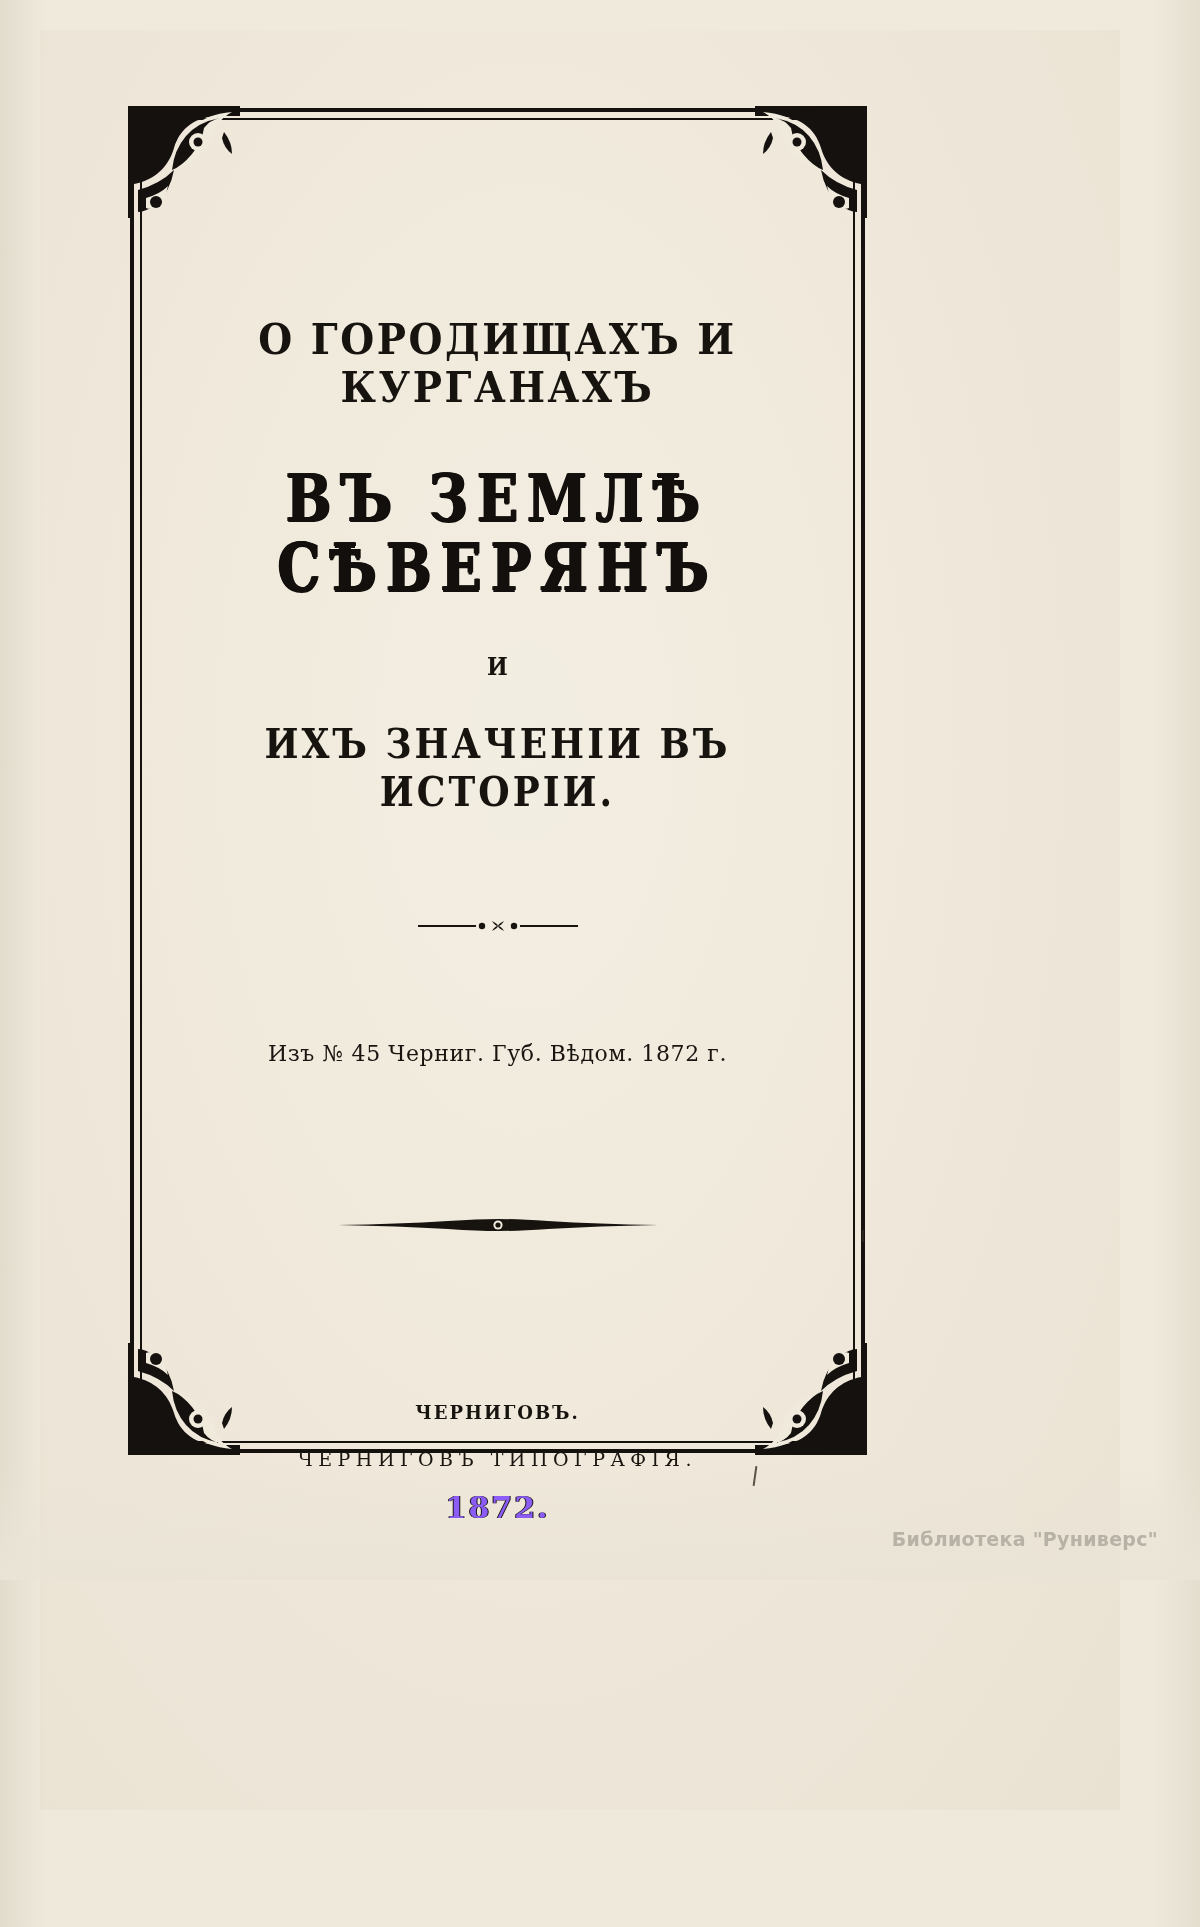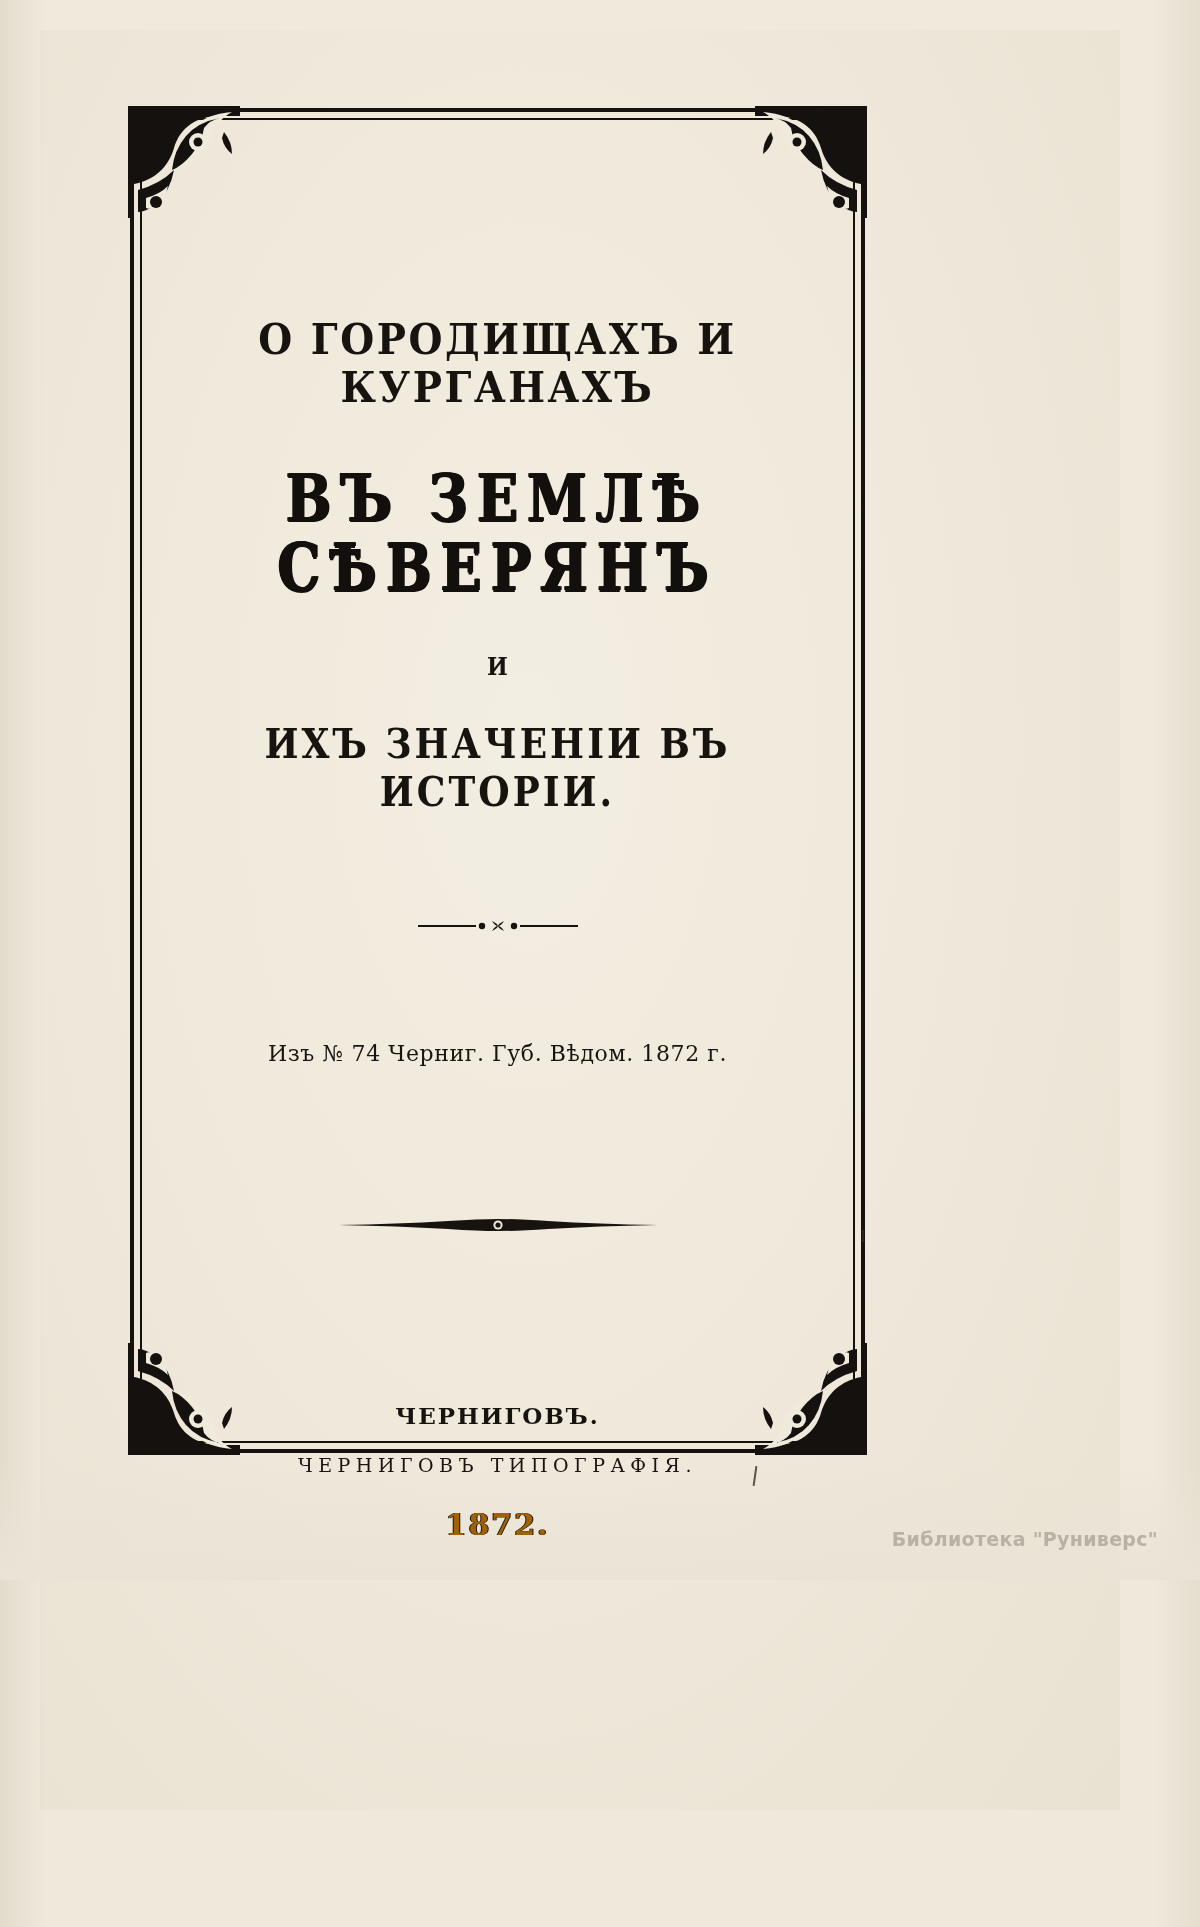--- a/index.html
+++ b/index.html
@@ -141,38 +141,38 @@
     font-family: "DejaVu Serif", serif;
     font-size: 22px;
     letter-spacing: 0.6px;
     color: #19140f;
   }
 
   .imprint-city {
     margin-top: 168px;
     font-family: "DejaVu Serif", serif;
     font-weight: bold;
-    font-size: 23px;
+    font-size: 18px;
     letter-spacing: 2px;
     color: #17130f;
   }
   .imprint-press {
     margin-top: 25px;
     font-family: "DejaVu Serif", serif;
     font-size: 19px;
     letter-spacing: 5.5px;
     color: #1a1510;
   }
   .imprint-year {
-    margin-top: 31px;
+    margin-top: 20px;
     font-family: "DejaVu Serif", serif;
     font-weight: bold;
     font-size: 30px;
     letter-spacing: 2px;
-    color: #a16207;
+    color: #8b5cf6;
     text-shadow: 1px 0 0 #17130f, -1px 0 0 #17130f;
   }
 
   
   #watermark {
     position: absolute;
     right: 42px;
     bottom: 30px;
     font-family: "DejaVu Sans", sans-serif;
     font-size: 19px;
@@ -308,21 +308,21 @@
           <rect x="102" y="6" width="58" height="2"></rect>
           <circle cx="64" cy="7" r="3.2"></circle>
           <circle cx="96" cy="7" r="3.2"></circle>
           <path d="M70 7 q5 -6 10 0 q5 6 10 0 q-5 6 -10 0 q-5 -6 -10 0 z"></path>
           <path d="M74 2 q6 3 6 5 q0 -2 6 -5 q-3 5 -6 5 q-3 0 -6 -5 z"></path>
           <path d="M74 12 q6 -3 6 -5 q0 2 6 5 q-3 -5 -6 -5 q-3 0 -6 5 z"></path>
         </g>
       </svg>
     </div>
 
-    <div class="source-line">Изъ № 74 Черниг. Губ. Вѣдом. 1872 г.</div>
+    <div class="source-line">Изъ № 45 Черниг. Губ. Вѣдом. 1872 г.</div>
 
     <div class="rule-large">
       <svg viewBox="0 0 320 18" width="320" height="18" aria-hidden="true">
         <g fill="#17130f">
           <path d="M0 9 q60 -1 110 -4 q30 -2 50 -2 q20 0 50 2 q50 3 110 4 q-60 1 -110 4 q-30 2 -50 2 q-20 0 -50 -2 q-50 -3 -110 -4 z"></path>
           <path d="M112 9 q24 -5 48 -5 q24 0 48 5 q-24 5 -48 5 q-24 0 -48 -5 z"></path>
           <circle cx="160" cy="9" r="4.6" fill="#f0eadd"></circle>
           <circle cx="160" cy="9" r="2.6"></circle>
         </g>
       </svg>

